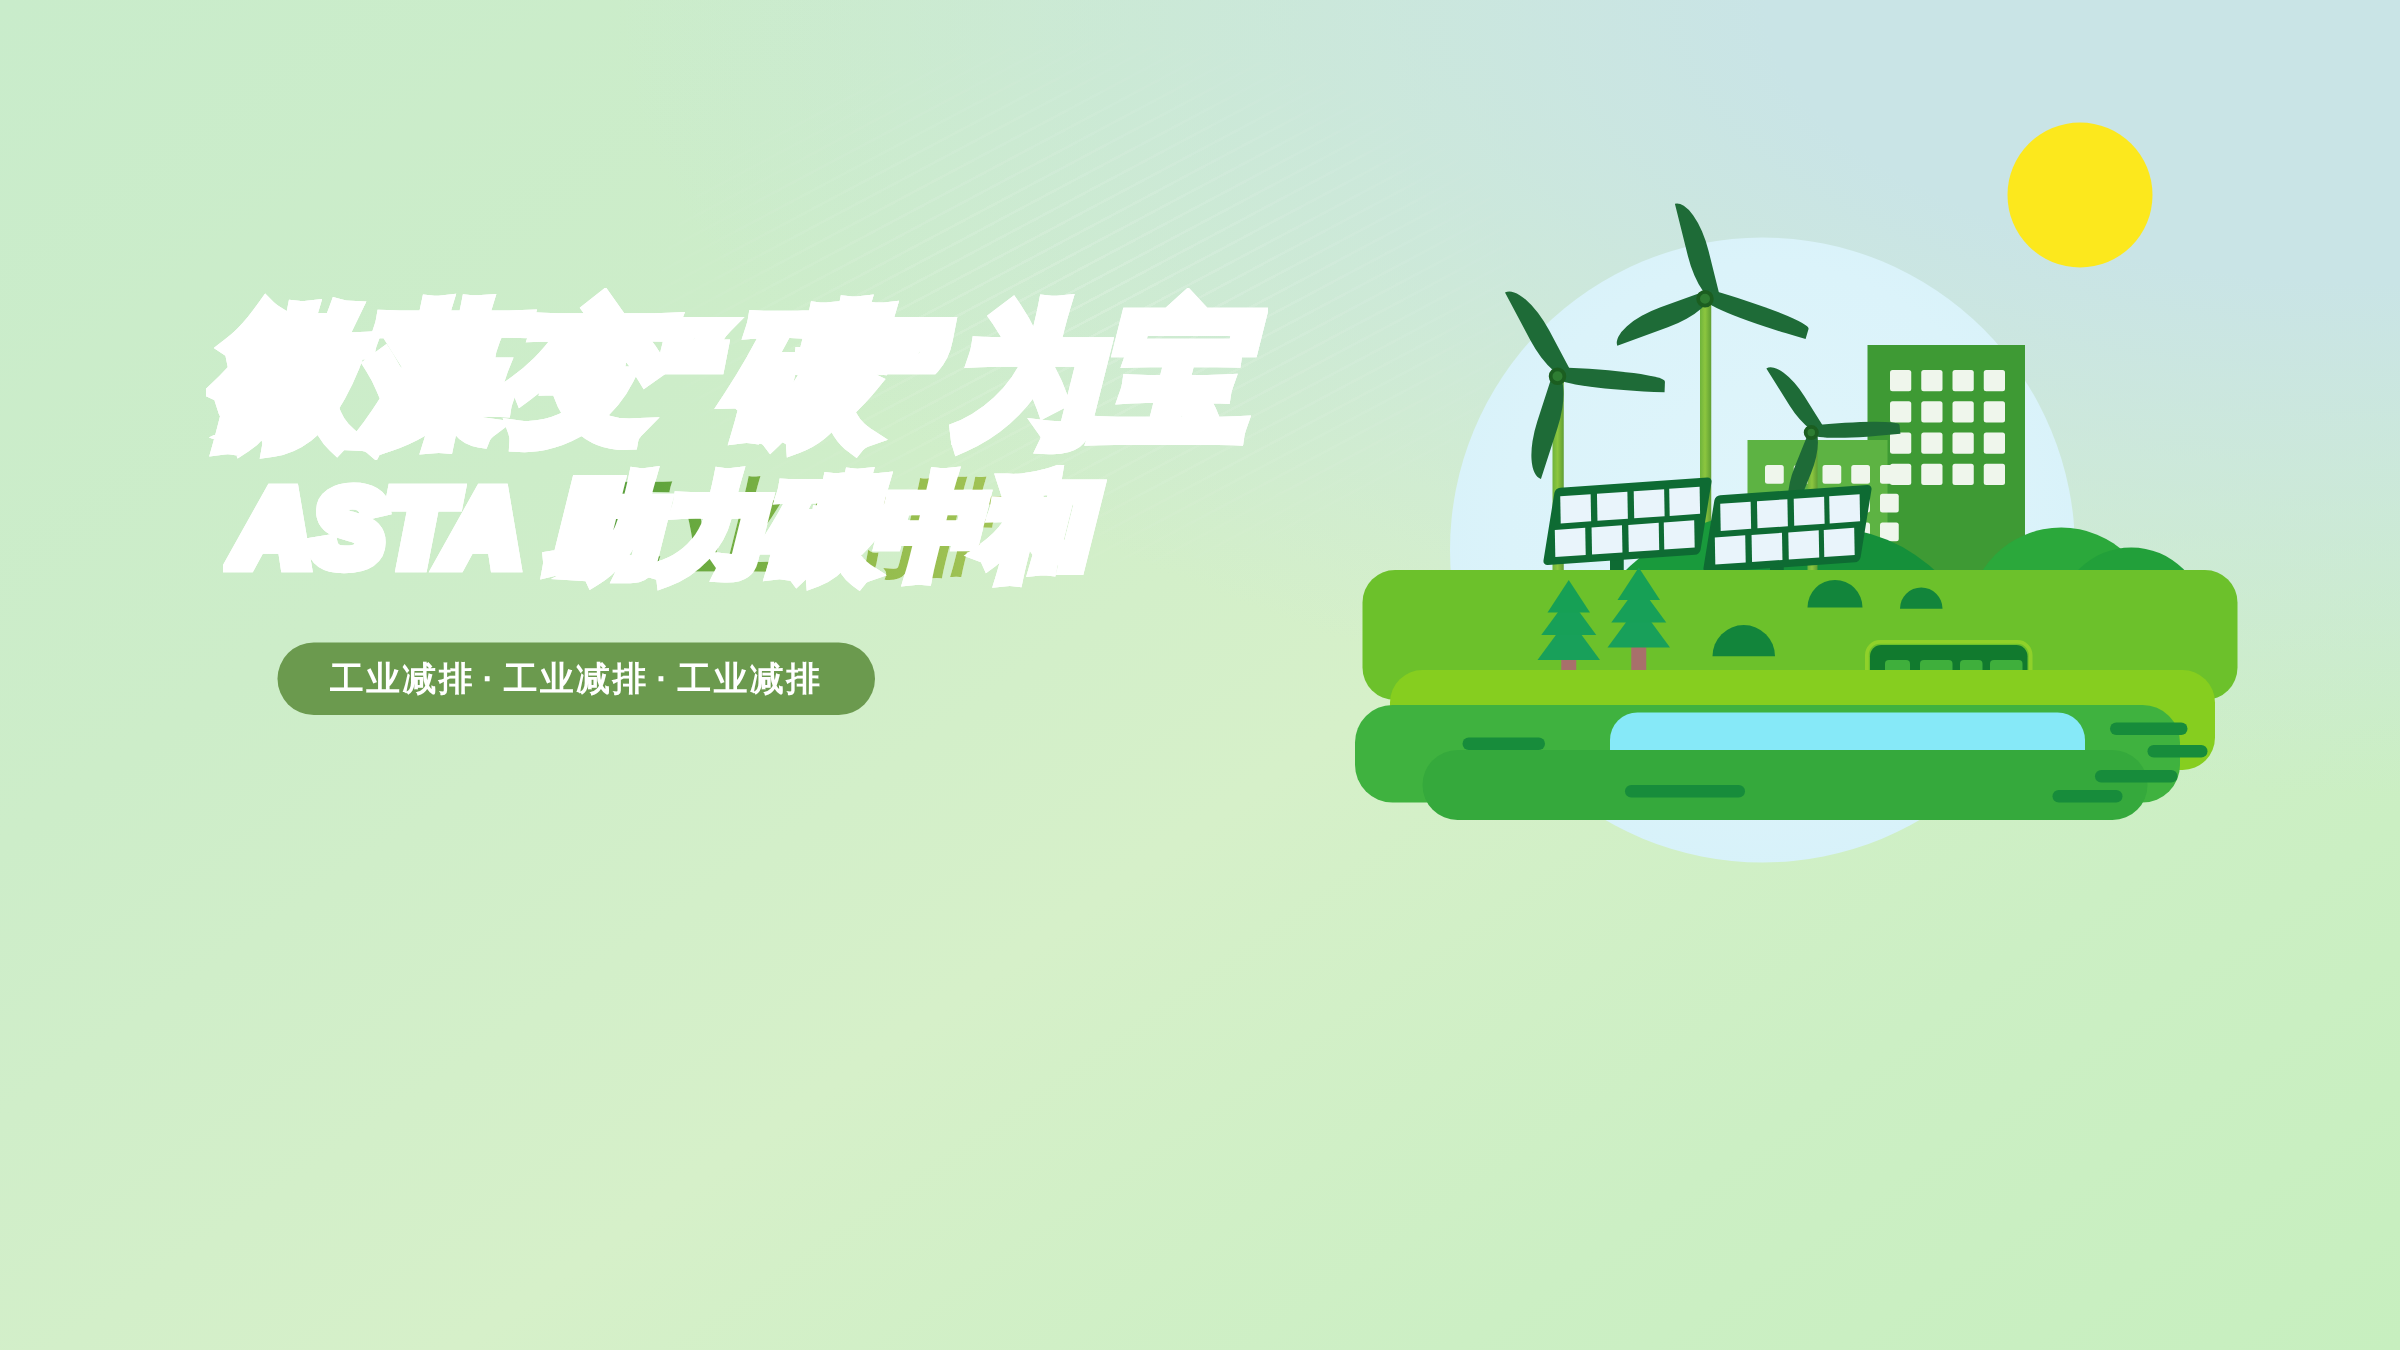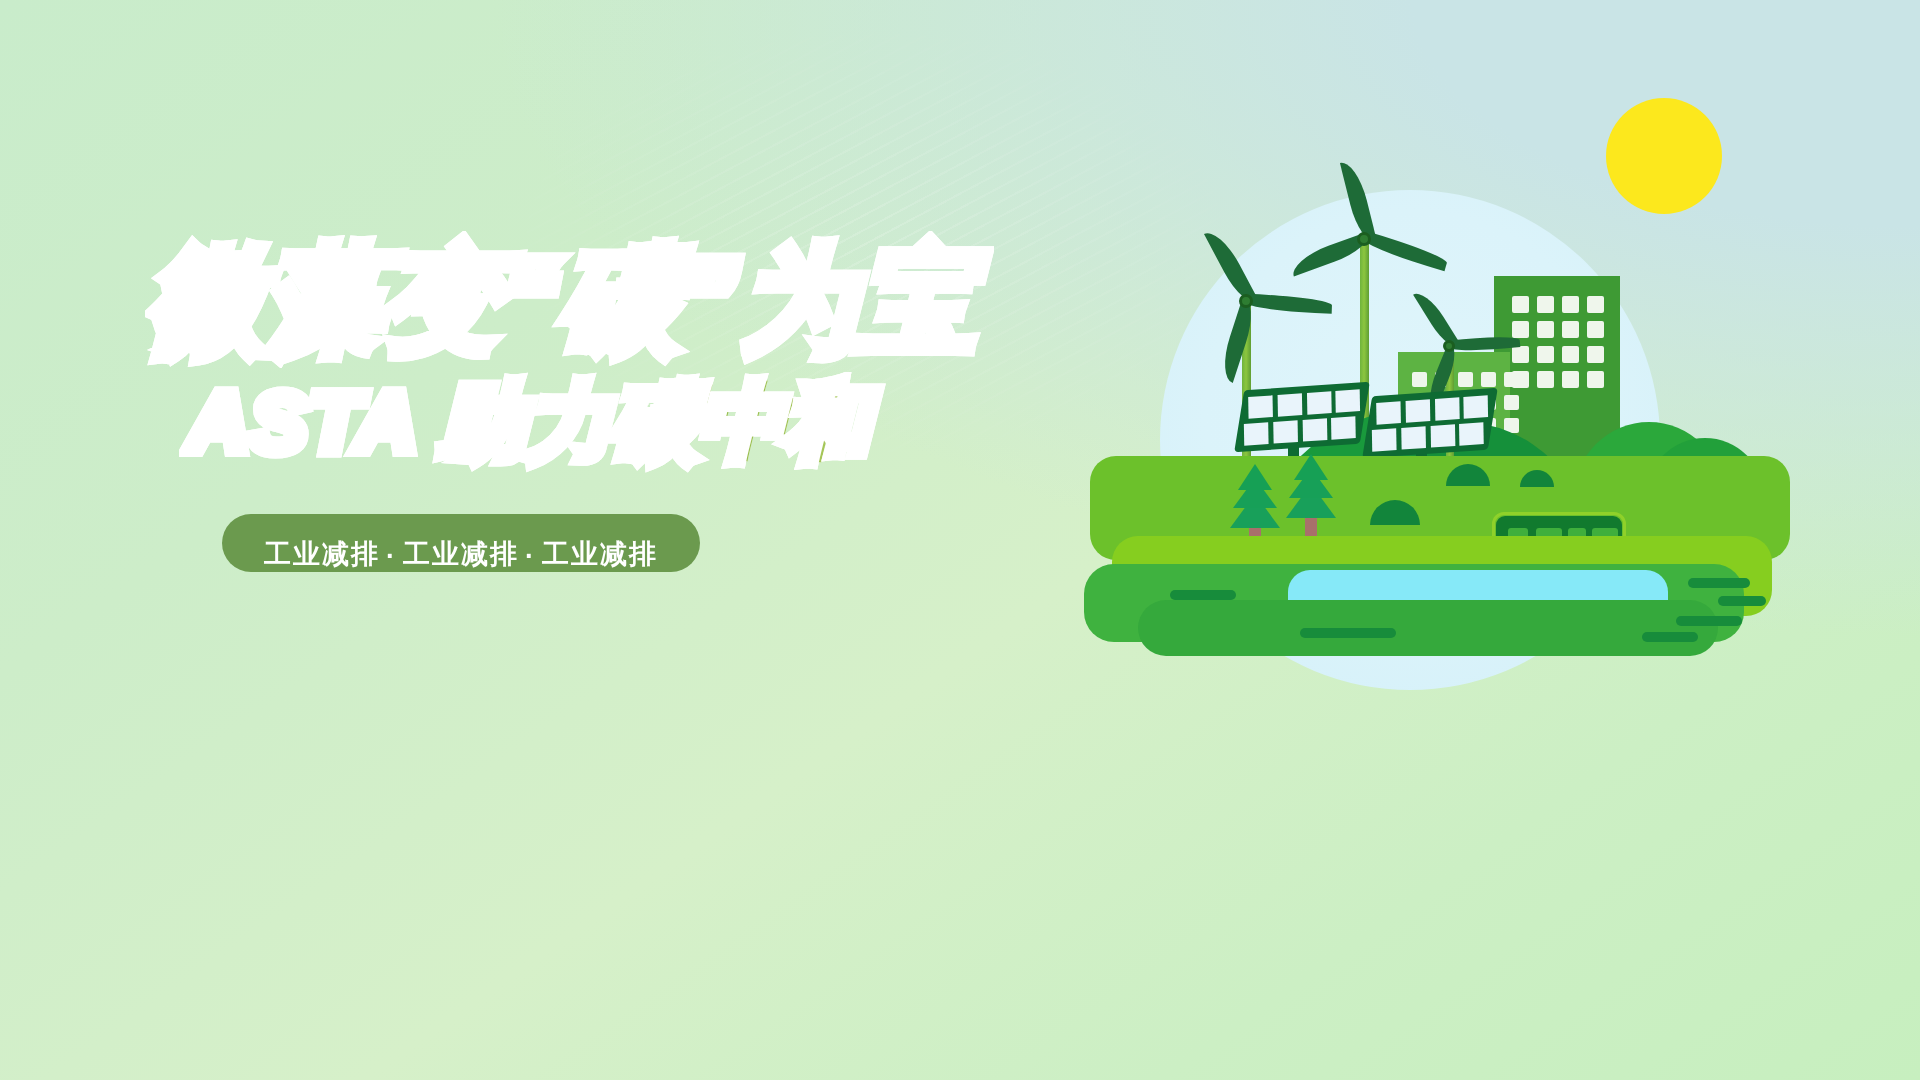--- a/index.html
+++ b/index.html
@@ -52,27 +52,27 @@
     position:absolute; left:0; top:6px;
     -webkit-text-fill-color:#ffffff;
     color:#fff;
     -webkit-text-stroke:13px #ffffff;
     z-index:-1;
     letter-spacing:2px;
     font-style:italic;
     paint-order:stroke fill;
   }
 
-  #title-1{ font-size:116px; margin-left:8px; }
+  #title-1{ font-size:116px; margin-left:28px; }
   #title-2{ font-size:84px;  margin-left:48px; margin-top:6px; letter-spacing:3px;}
 
   
   #tagline-pill{
     margin:40px 0 0 82px;
-    display:inline-flex; align-items:flex-end; justify-content:center;
+    display:inline-flex; align-items:center; justify-content:center;
     height:58px; padding:0 42px;
     border-radius:29px;
     background:#6B9A4E;
     color:#ffffff;
     font-size:27px;
     font-weight:700;
     letter-spacing:2px;
     white-space:nowrap;
   }
   #tagline-pill .sep{ padding:0 6px; }
@@ -217,21 +217,21 @@
 <body>
 
 <div id="banner">
 
   <div id="bg-sheen"></div>
 
   <div id="copy">
 
     <div class="headline" id="title-1" data-echo="微藻变“碳”为宝">微藻变“碳”为宝</div>
 
-    <div class="headline" id="title-2" data-echo="ASTA 助力碳中和">ASTA 助力碳中和</div>
+    <div class="headline" id="title-2" data-echo="ASTA 助力碳中和">ASTA 工业减排</div>
 
     <div id="tagline-pill">
       <span>工业减排</span>
       <span class="sep">·</span>
       <span>工业减排</span>
       <span class="sep">·</span>
       <span>工业减排</span>
     </div>
   </div>
 

